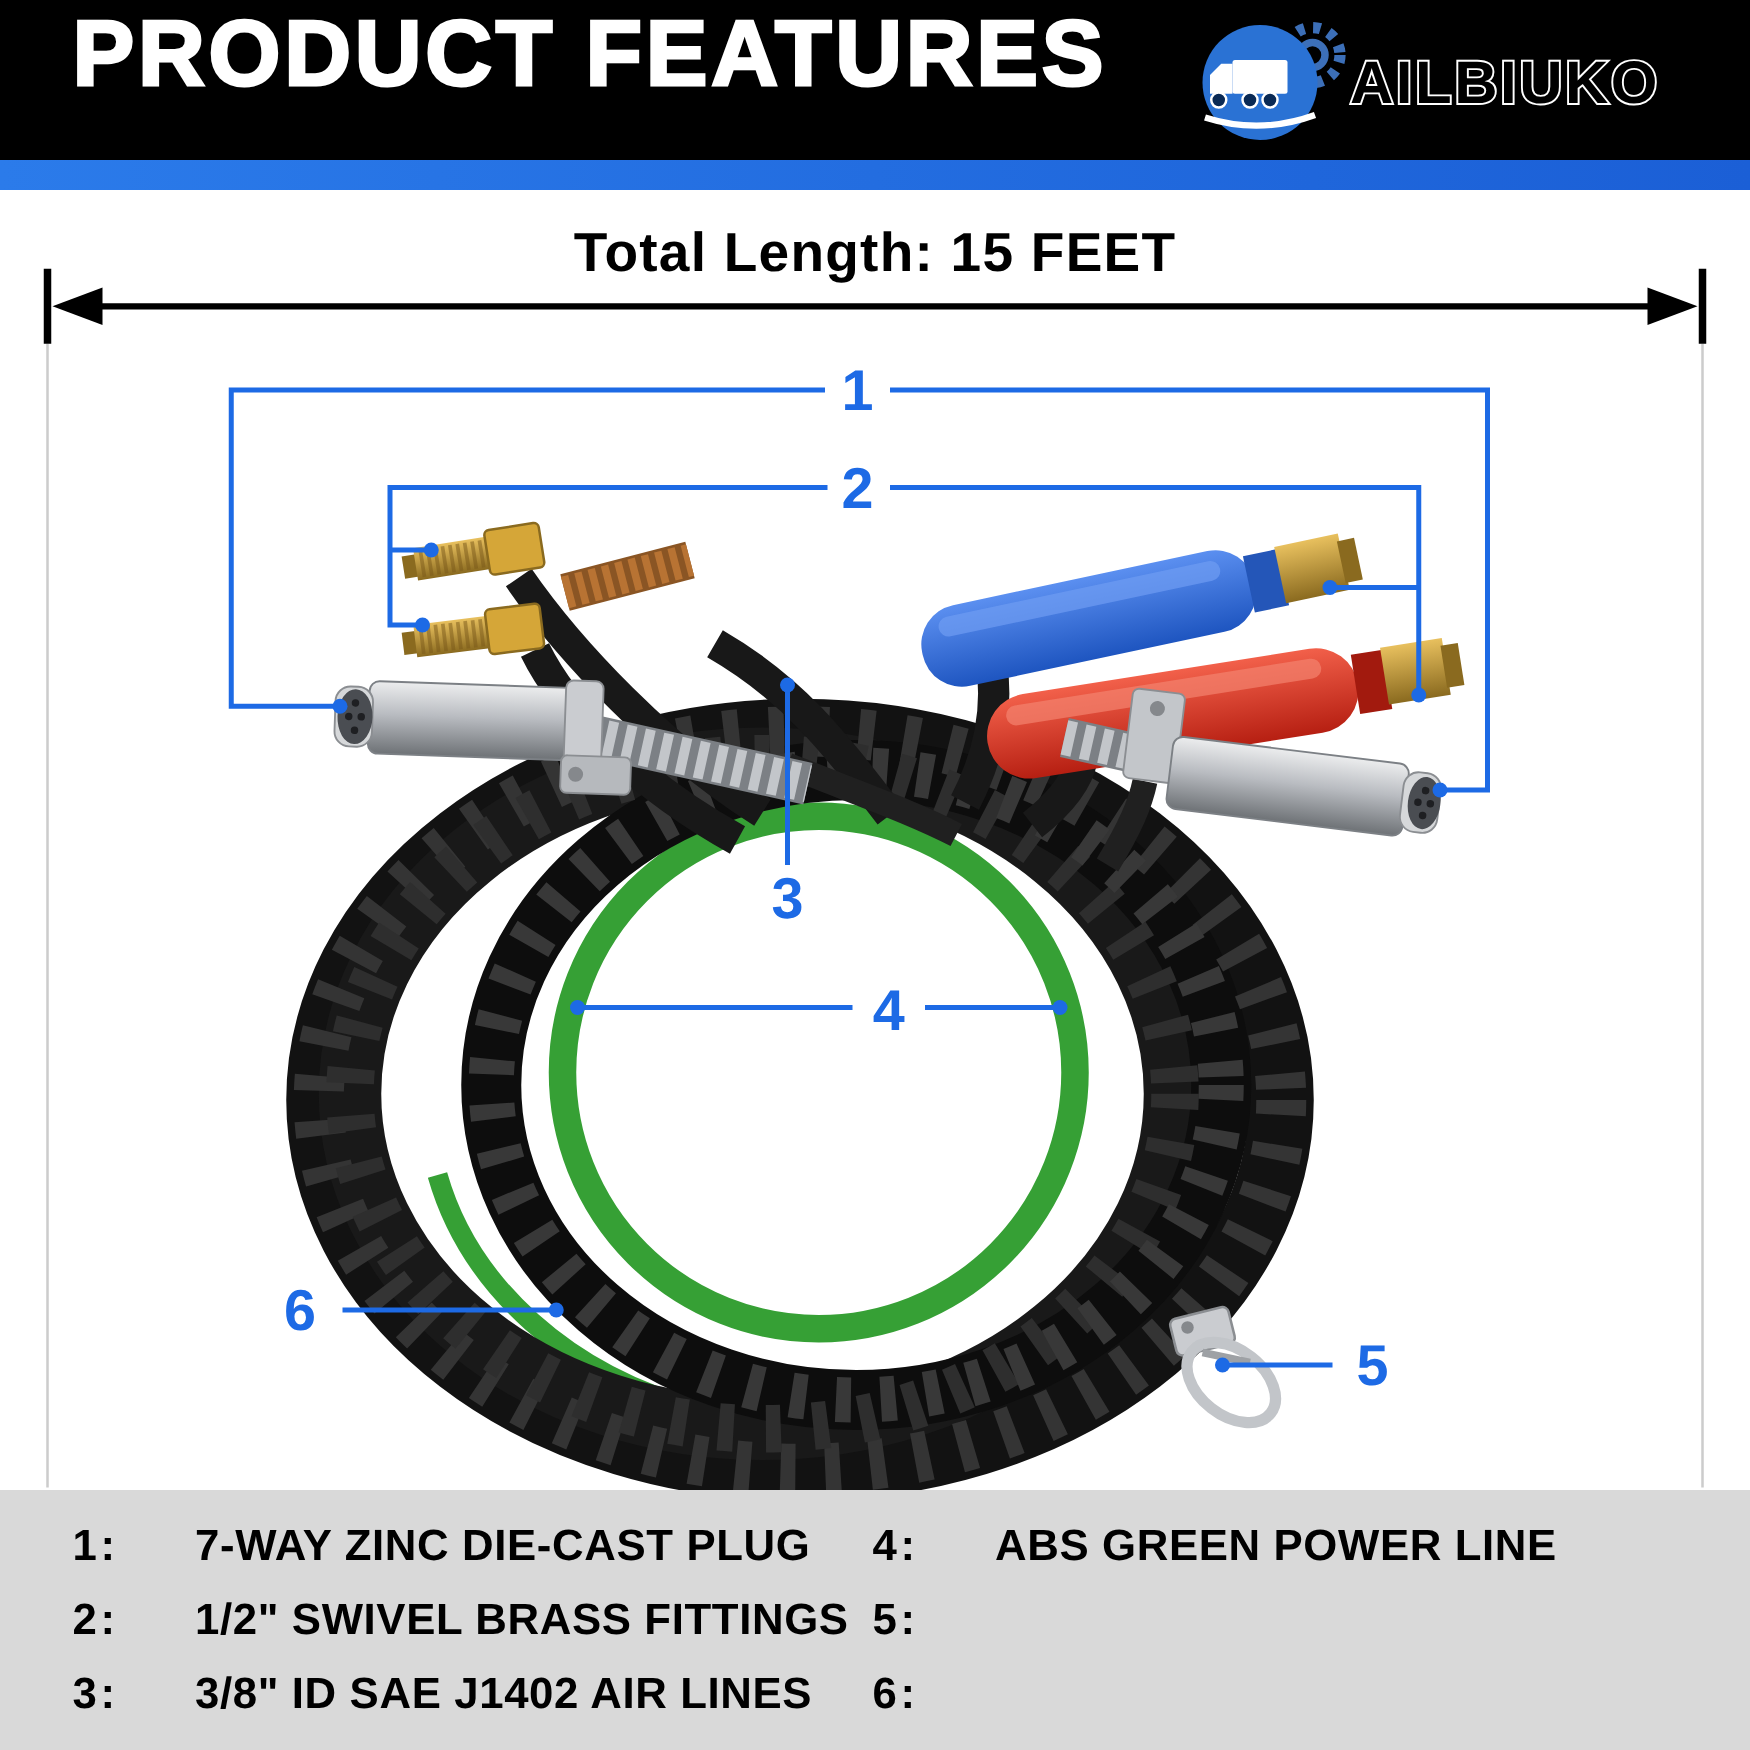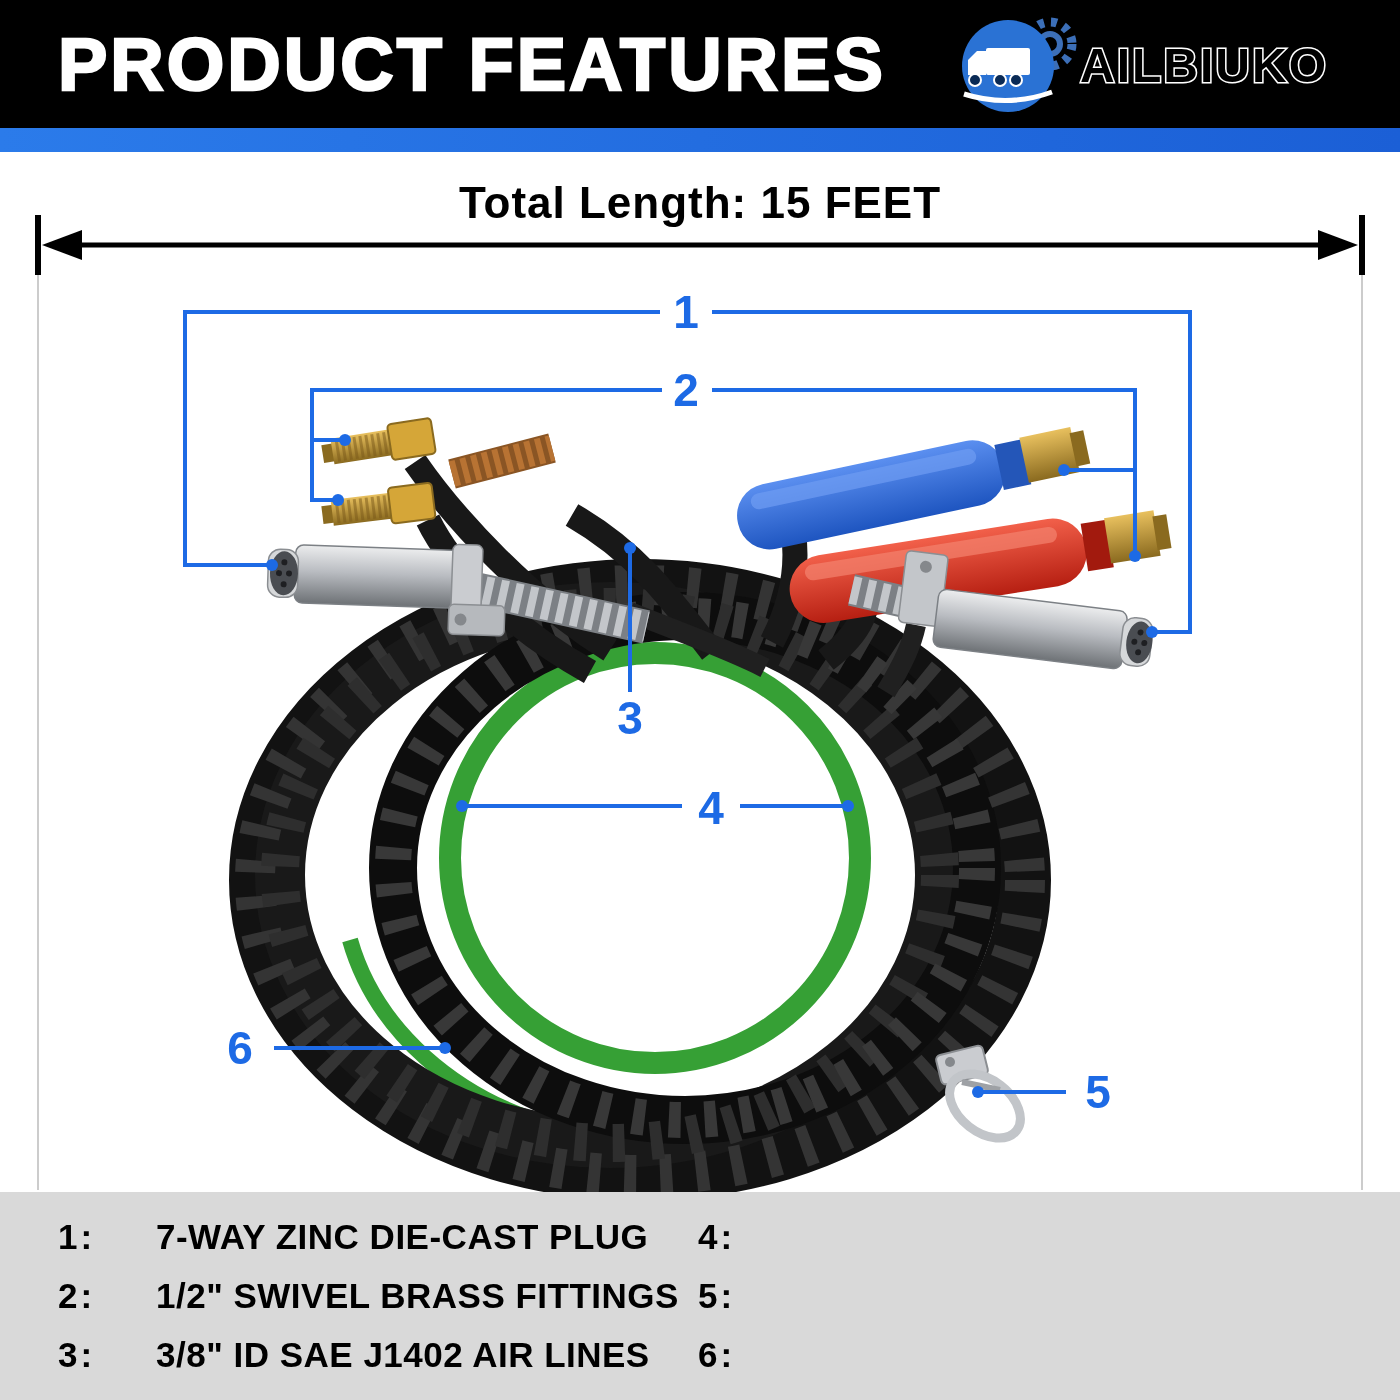--- a/index.html
+++ b/index.html
@@ -3,21 +3,21 @@
 <meta charset="utf-8">
 <style>
   html,body{margin:0;padding:0;}
   body{
     width:1400px;height:1400px;position:relative;overflow:hidden;
     background:#ffffff;font-family:"Liberation Sans", sans-serif;
   }
   
   .banner{
     position:absolute;left:0;top:0;width:1400px;height:128px;
-    background:#000;display:flex;align-items:center;
+    background:#000;display:flex;align-items:flex-start;
   }
   .banner-title{
     color:#fff;font-size:74px;font-weight:900;letter-spacing:3px;
     padding-left:58px;-webkit-text-stroke:2.5px #fff;white-space:nowrap;
   }
   .brand-svg{position:absolute;right:22px;top:8px;}
   .stripe{
     position:absolute;left:0;top:128px;width:1400px;height:24px;
     background:linear-gradient(90deg,#2b7bea,#1b5fd6);
   }
@@ -263,20 +263,21 @@
   <div class="feat">
     <span class="fnum">2:</span>
     <span class="ftext">1/2" SWIVEL BRASS FITTINGS</span>
   </div>
   <div class="feat">
     <span class="fnum">3:</span>
     <span class="ftext">3/8" ID SAE J1402 AIR LINES</span>
   </div>
   <div class="feat">
     <span class="fnum">4:</span>
+    <span class="ftext">ABS GREEN POWER LINE</span>
   </div>
   <div class="feat">
     <span class="fnum">5:</span>
   </div>
   <div class="feat">
     <span class="fnum">6:</span>
   </div>
 </div>
 
 </body></html>

